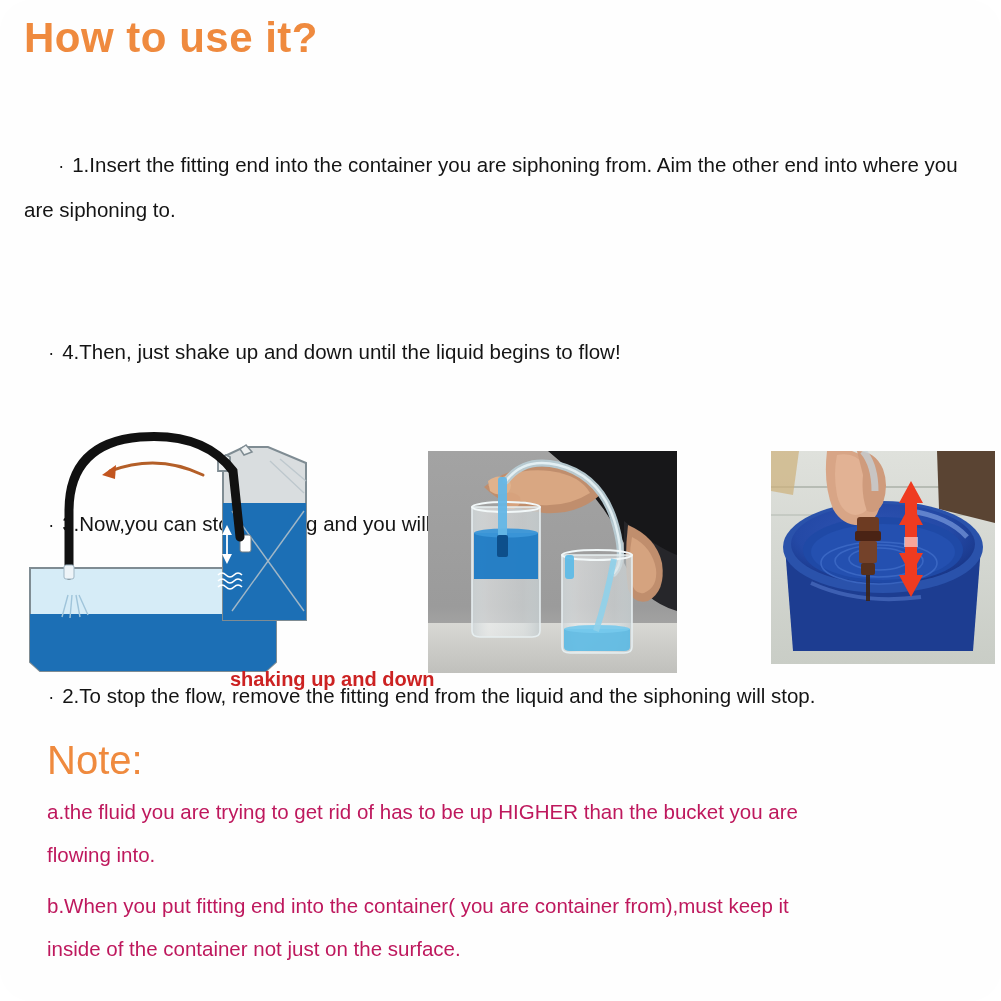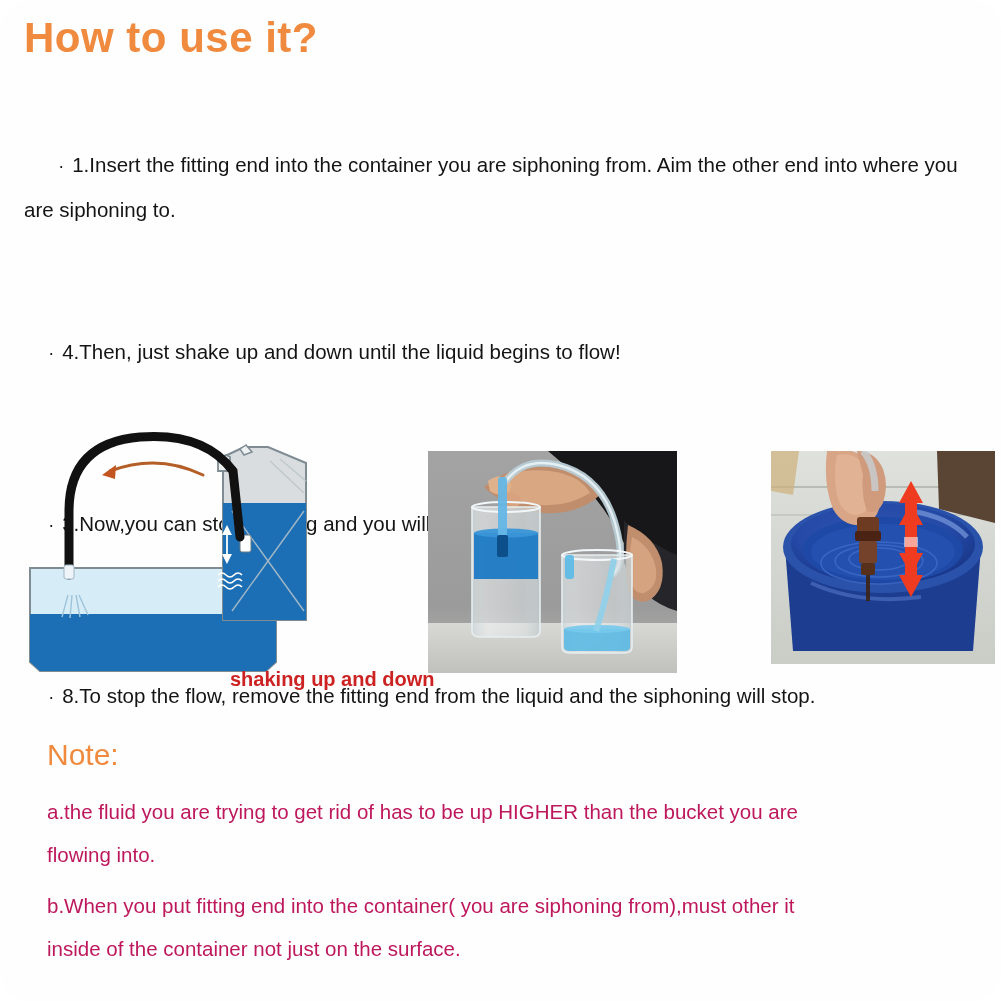--- a/index.html
+++ b/index.html
@@ -110,21 +110,21 @@
     overflow: hidden;
     background: #cfd3cf;
   }
   .photo-beakers svg, .photo-bucket svg { display: block; }
 
   
   .note-heading {
     position: absolute;
     left: 47px;
     top: 738px;
-    font-size: 30px;
+    font-size: 40px;
     font-weight: 400;
     color: #ef8a3e;
     white-space: nowrap;
   }
   .notes {
     position: absolute;
     left: 47px;
     top: 790px;
     width: 900px;
   }
@@ -152,21 +152,21 @@
 
     <div class="step step-2">
       <span class="bullet">·</span><span class="step-text">4.Then, just shake up and down until the liquid begins to flow!</span>
     </div>
 
     <div class="step step-3">
       <span class="bullet">·</span><span class="step-text">3.Now,you can stop shaking and you will see the liquids flowing out.</span>
     </div>
 
     <div class="step step-4">
-      <span class="bullet">·</span><span class="step-text">8.To stop the flow, remove the fitting end from the liquid and the siphoning will stop.</span>
+      <span class="bullet">·</span><span class="step-text">2.To stop the flow, remove the fitting end from the liquid and the siphoning will stop.</span>
     </div>
 
   </div>
 
   <div class="figures">
 
     <div class="diagram">
       <svg width="390" height="280" viewBox="0 0 390 280">
 
         <g>
@@ -350,16 +350,16 @@
         </g>
         <rect x="133" y="86" width="14" height="10" fill="#ffffff" opacity="0.55"></rect>
       </svg>
     </div>
 
   </div>
 
   <div class="note-heading">Note:</div>
   <div class="notes">
     <div class="note-line note-a">a.the fluid you are trying to get rid of has to be up HIGHER than the bucket you are flowing into.</div>
-    <div class="note-line note-b">b.When you put fitting end into the container( you are siphoning from),must other it inside of the container not just on the surface.</div>
+    <div class="note-line note-b">b.When you put fitting end into the container( you are container from),must keep it inside of the container not just on the surface.</div>
   </div>
 
 </div>
 
 </body></html>

